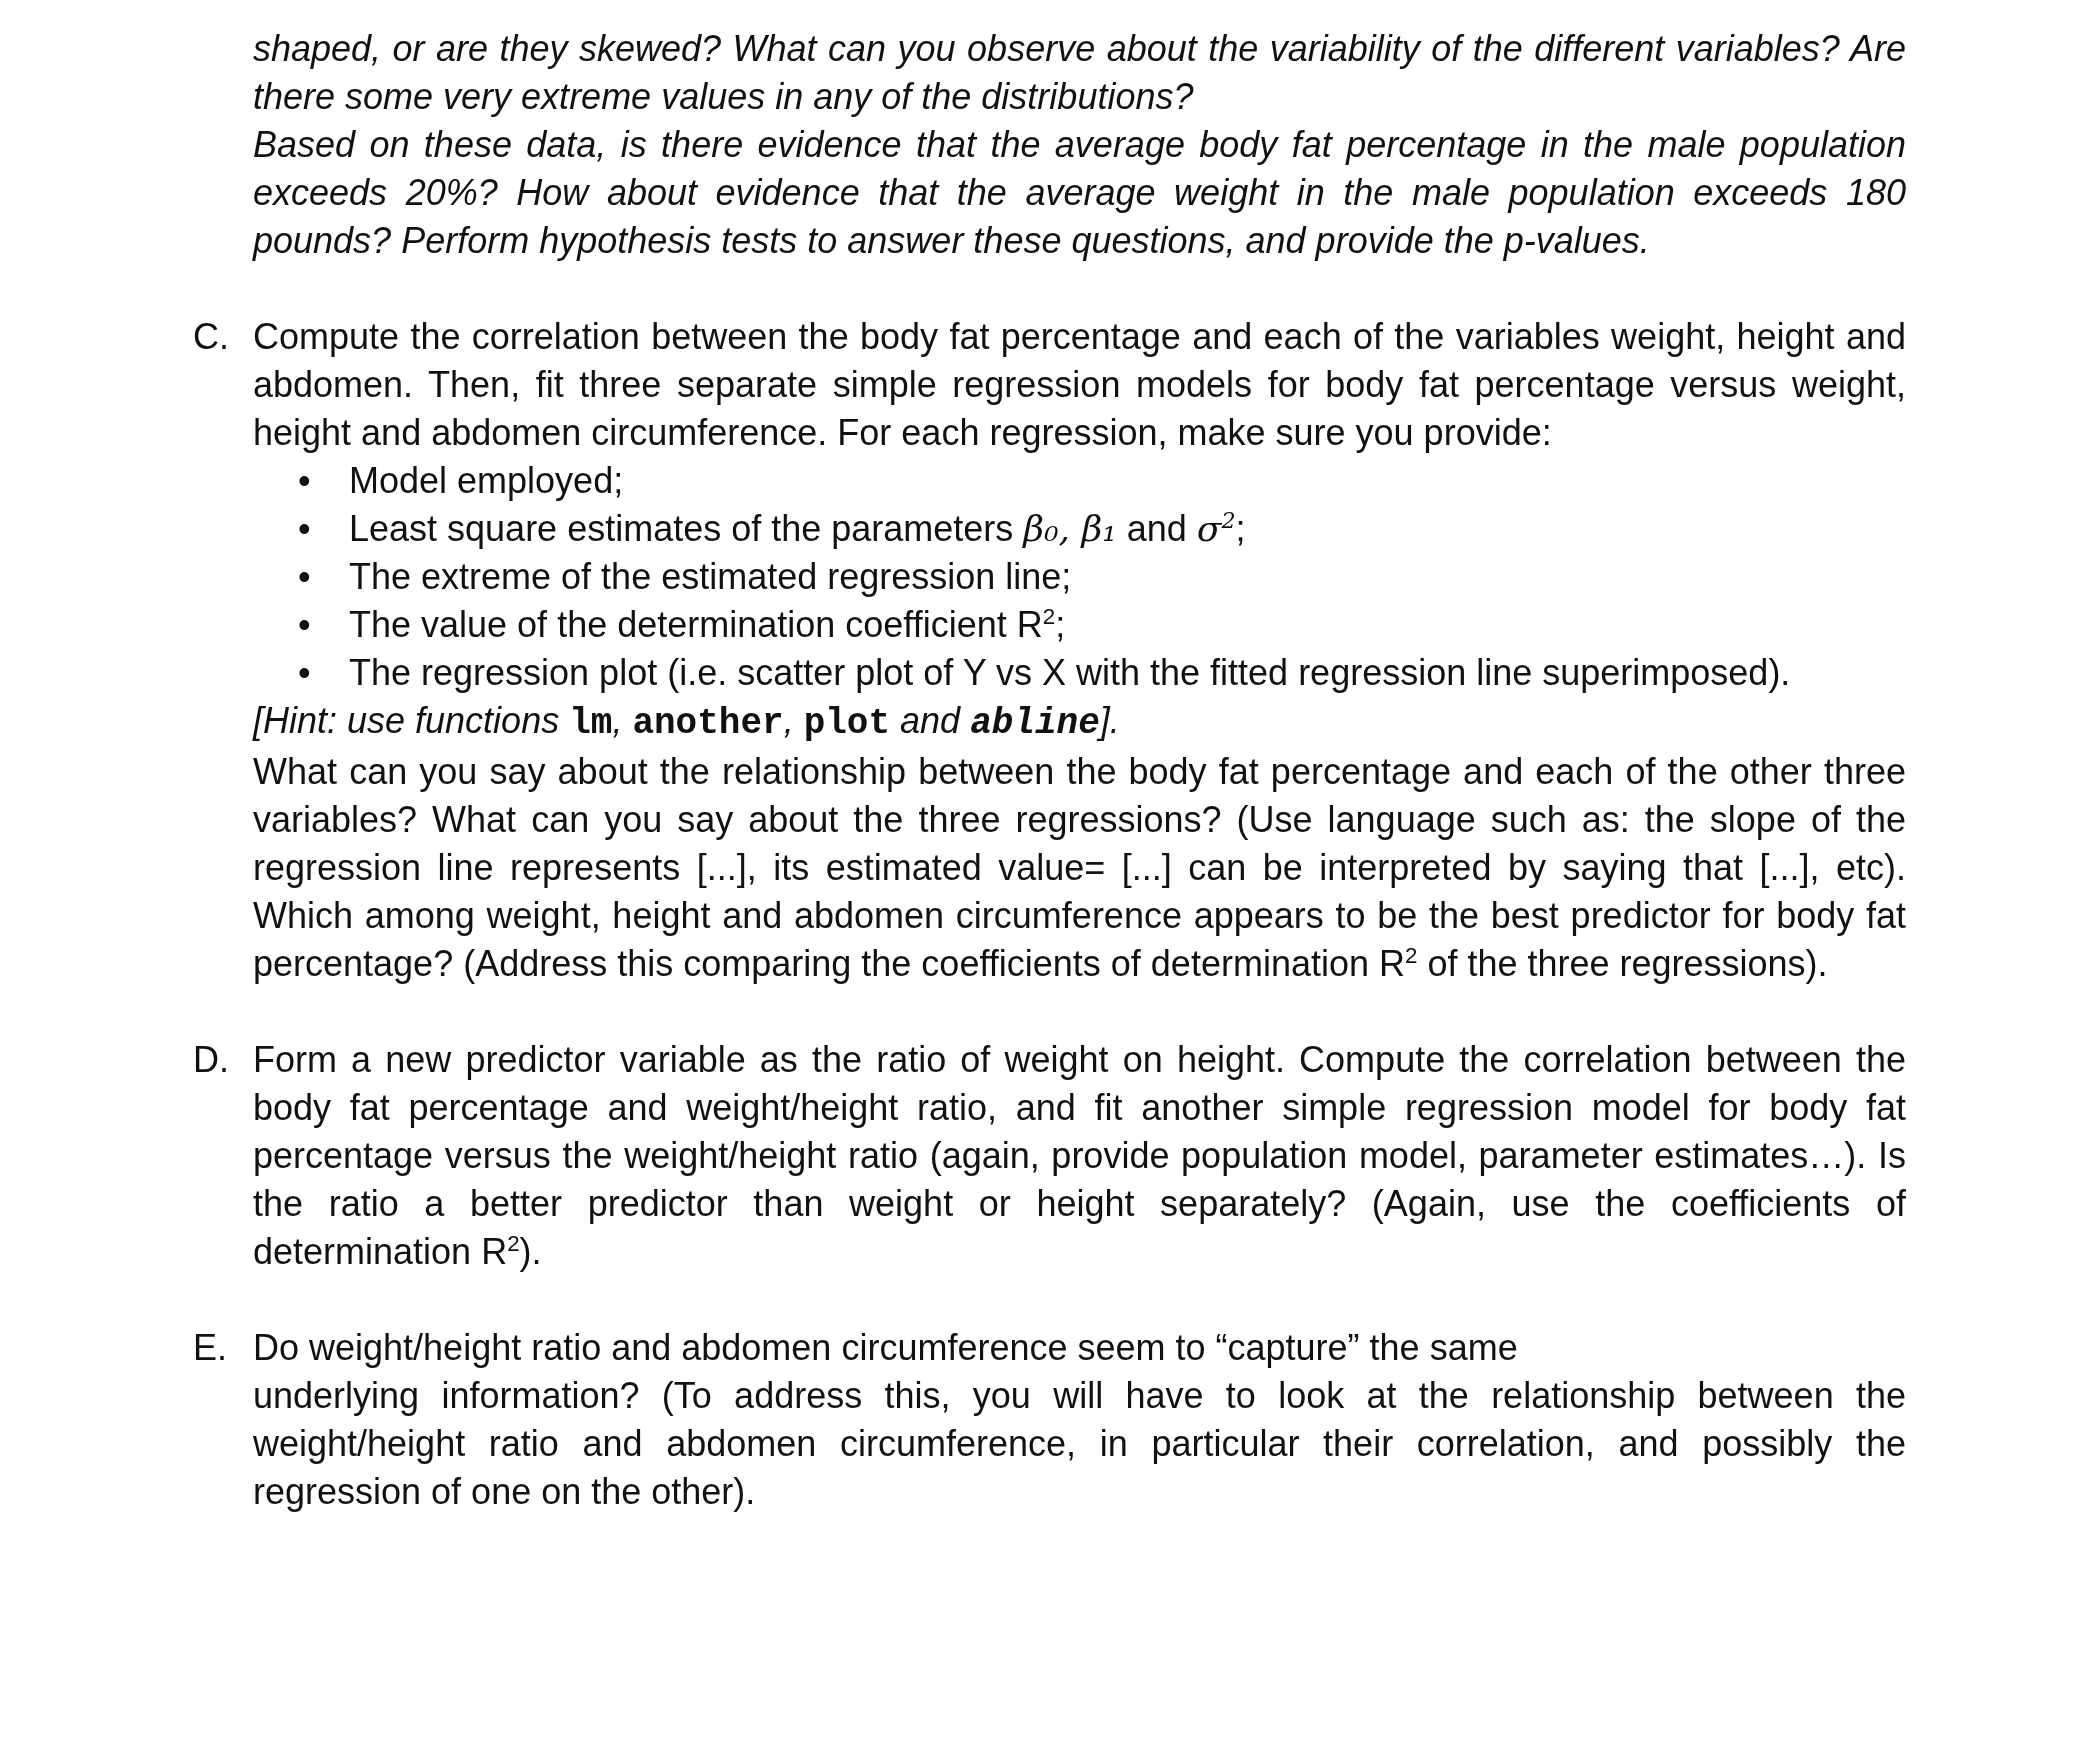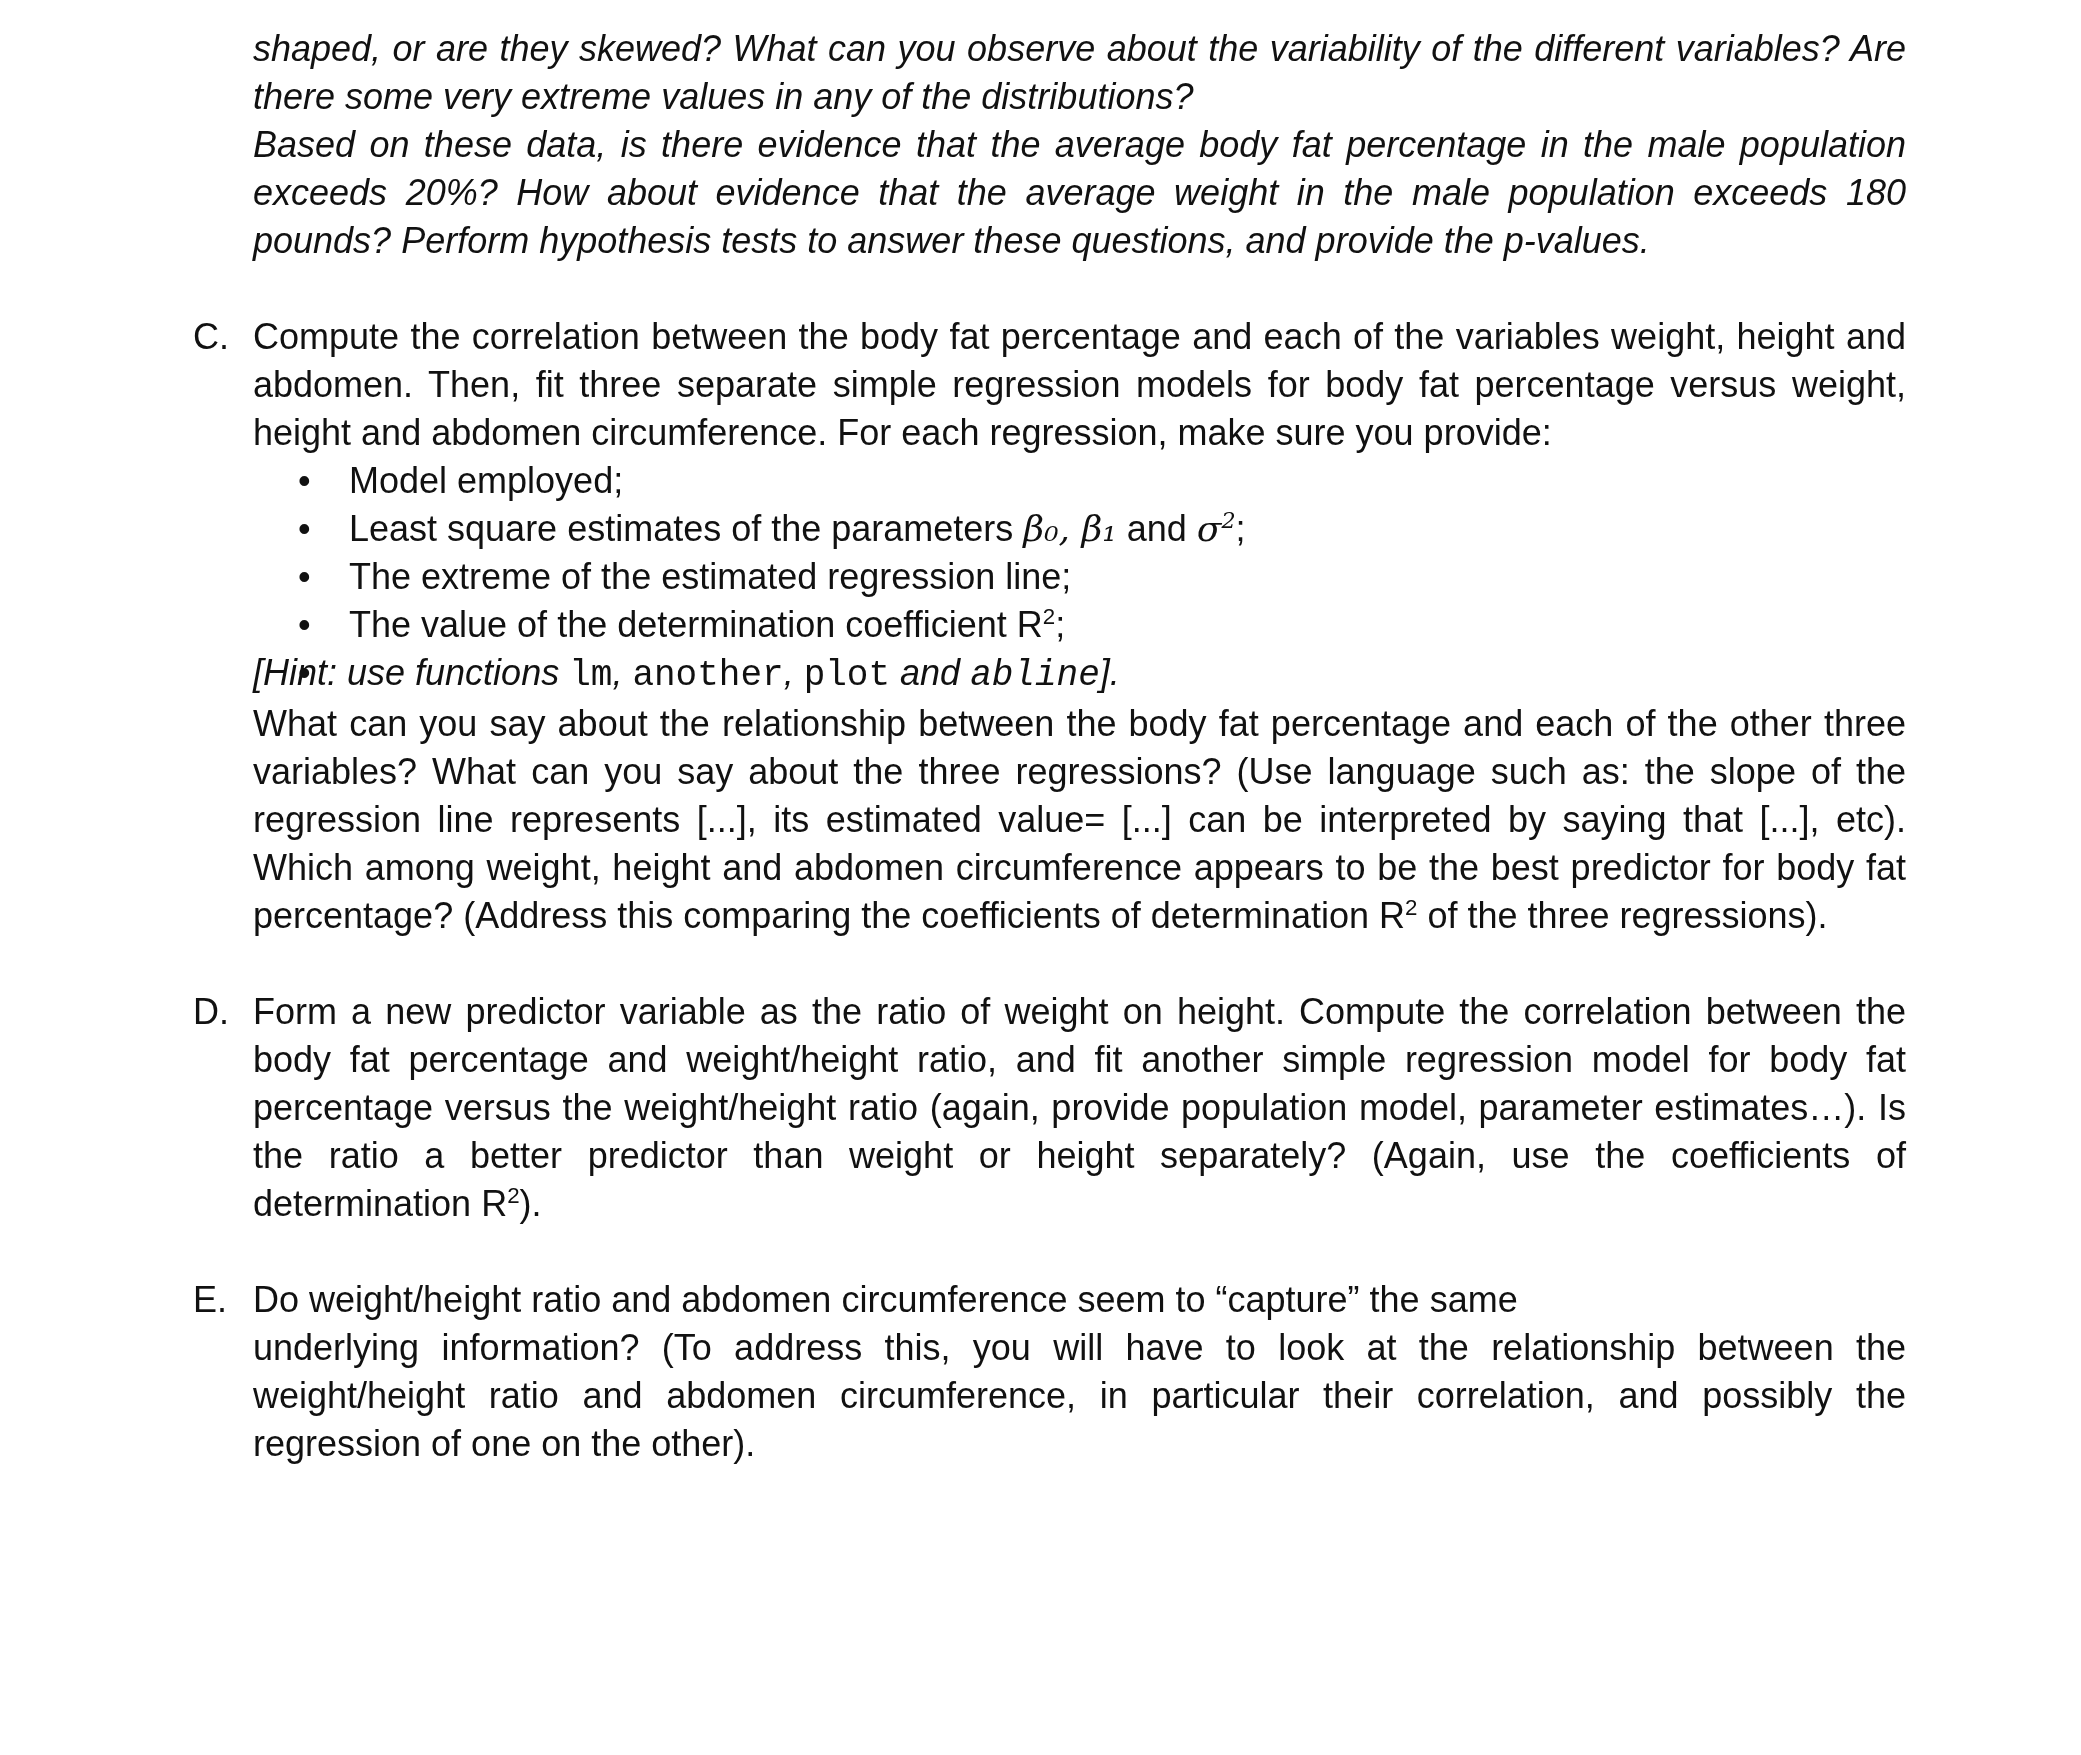--- a/index.html
+++ b/index.html
@@ -47,20 +47,21 @@
     position: absolute;
     left: 45px;
     top: 0;
   }
   .math {
     font-family: "DejaVu Serif", serif;
     font-style: italic;
   }
   .code {
     font-family: "Liberation Mono", monospace;
+    font-weight: bold;
   }
   .italic { font-style: italic; }
   .hint-text { font-style: italic; margin-top: 36px; }
   .sup {
     font-size: 0.62em;
     vertical-align: super;
     line-height: 0;
   }
 </style>
 </head>
@@ -93,20 +94,21 @@
         <span>The extreme of the estimated regression line;</span>
       </div>
 
       <div class="bullet">
         <span class="bullet-marker">•</span>
         <span>The value of the determination coefficient R</span><span class="sup">2</span><span>;</span>
       </div>
 
       <div class="bullet">
         <span class="bullet-marker">•</span>
+        <span>The regression plot (i.e. scatter plot of Y vs X with the fitted regression line superimposed).</span>
       </div>
 
       <p><span class="hint-text">[Hint: use functions </span><span class="code">lm</span><span class="hint-text">, </span><span class="code">another</span><span class="hint-text">, </span><span class="code">plot</span><span class="hint-text"> and </span><span class="code italic">abline</span><span class="hint-text">].</span></p>
 
       <p><span>What can you say about the relationship between the body fat percentage and each of the other three variables? What can you say about the three regressions? (Use language such as: the slope of the regression line represents [...], its estimated value= [...] can be interpreted by saying that [...], etc). Which among weight, height and abdomen circumference appears to be the best predictor for body fat percentage? (Address this comparing the coefficients of determination R</span><span class="sup">2</span><span> of the three regressions).</span></p>
     </div>
   </div>
 
   <div class="item">
     <div class="item-label">D.</div>

